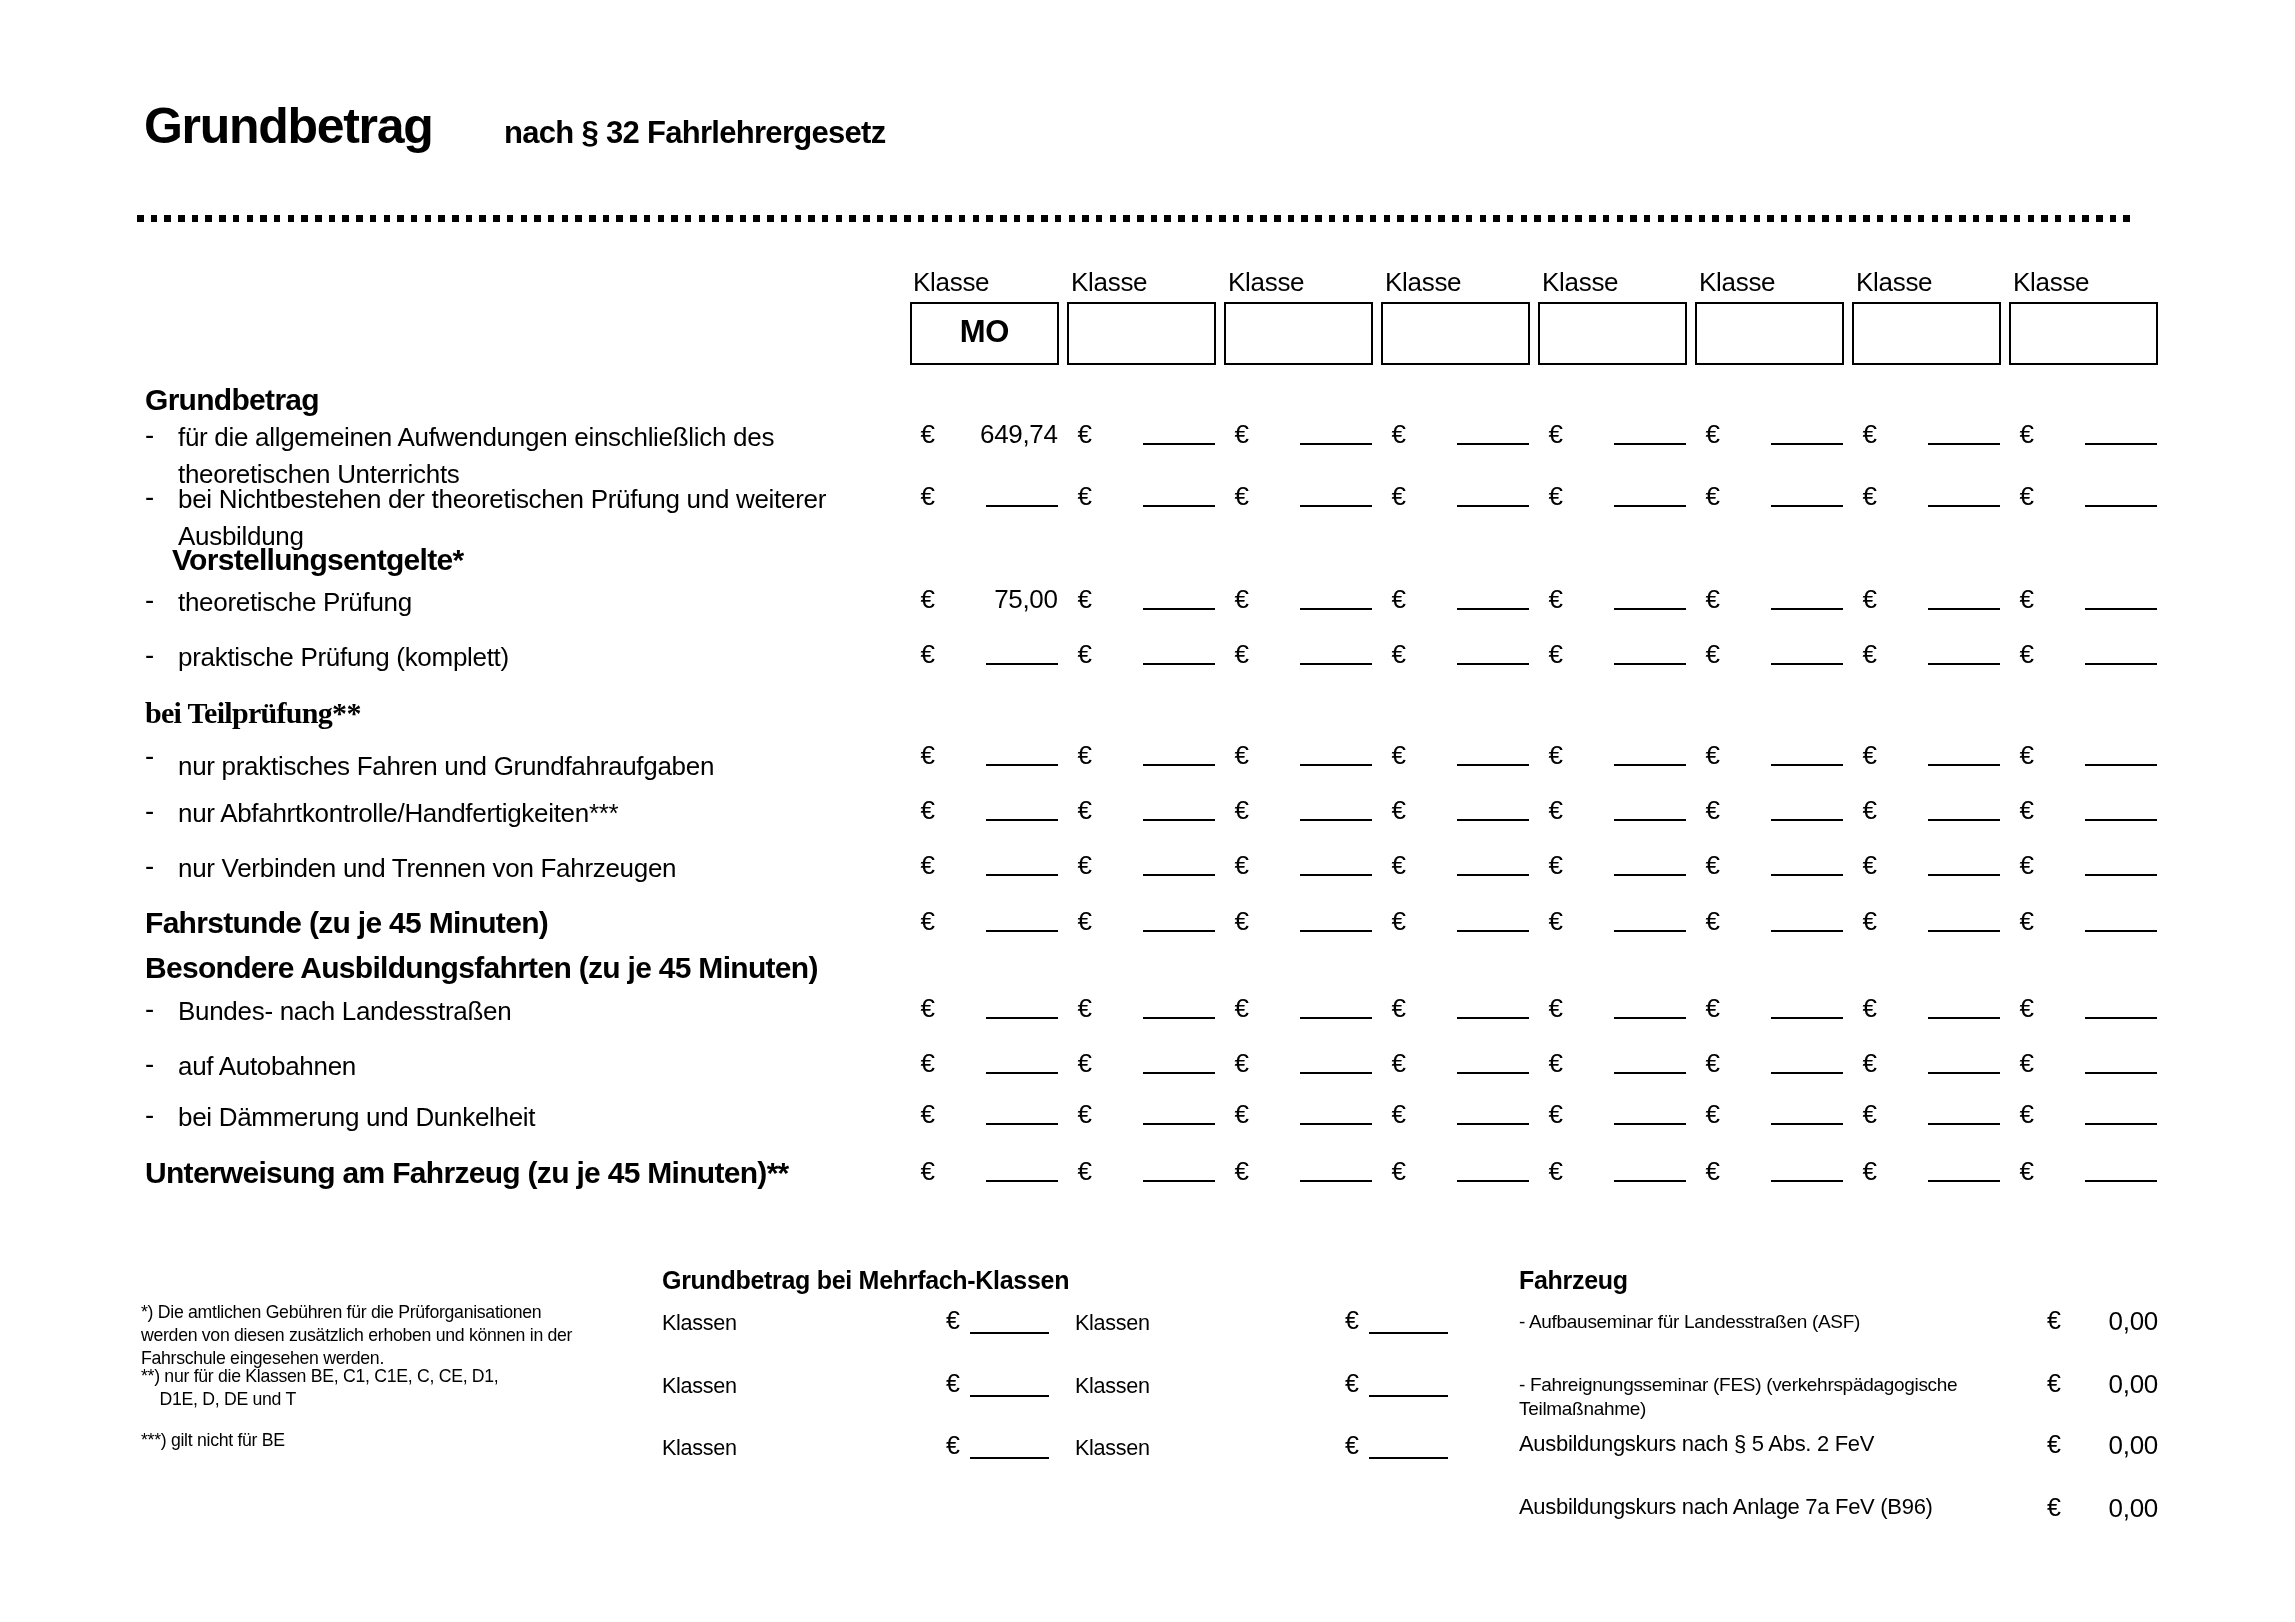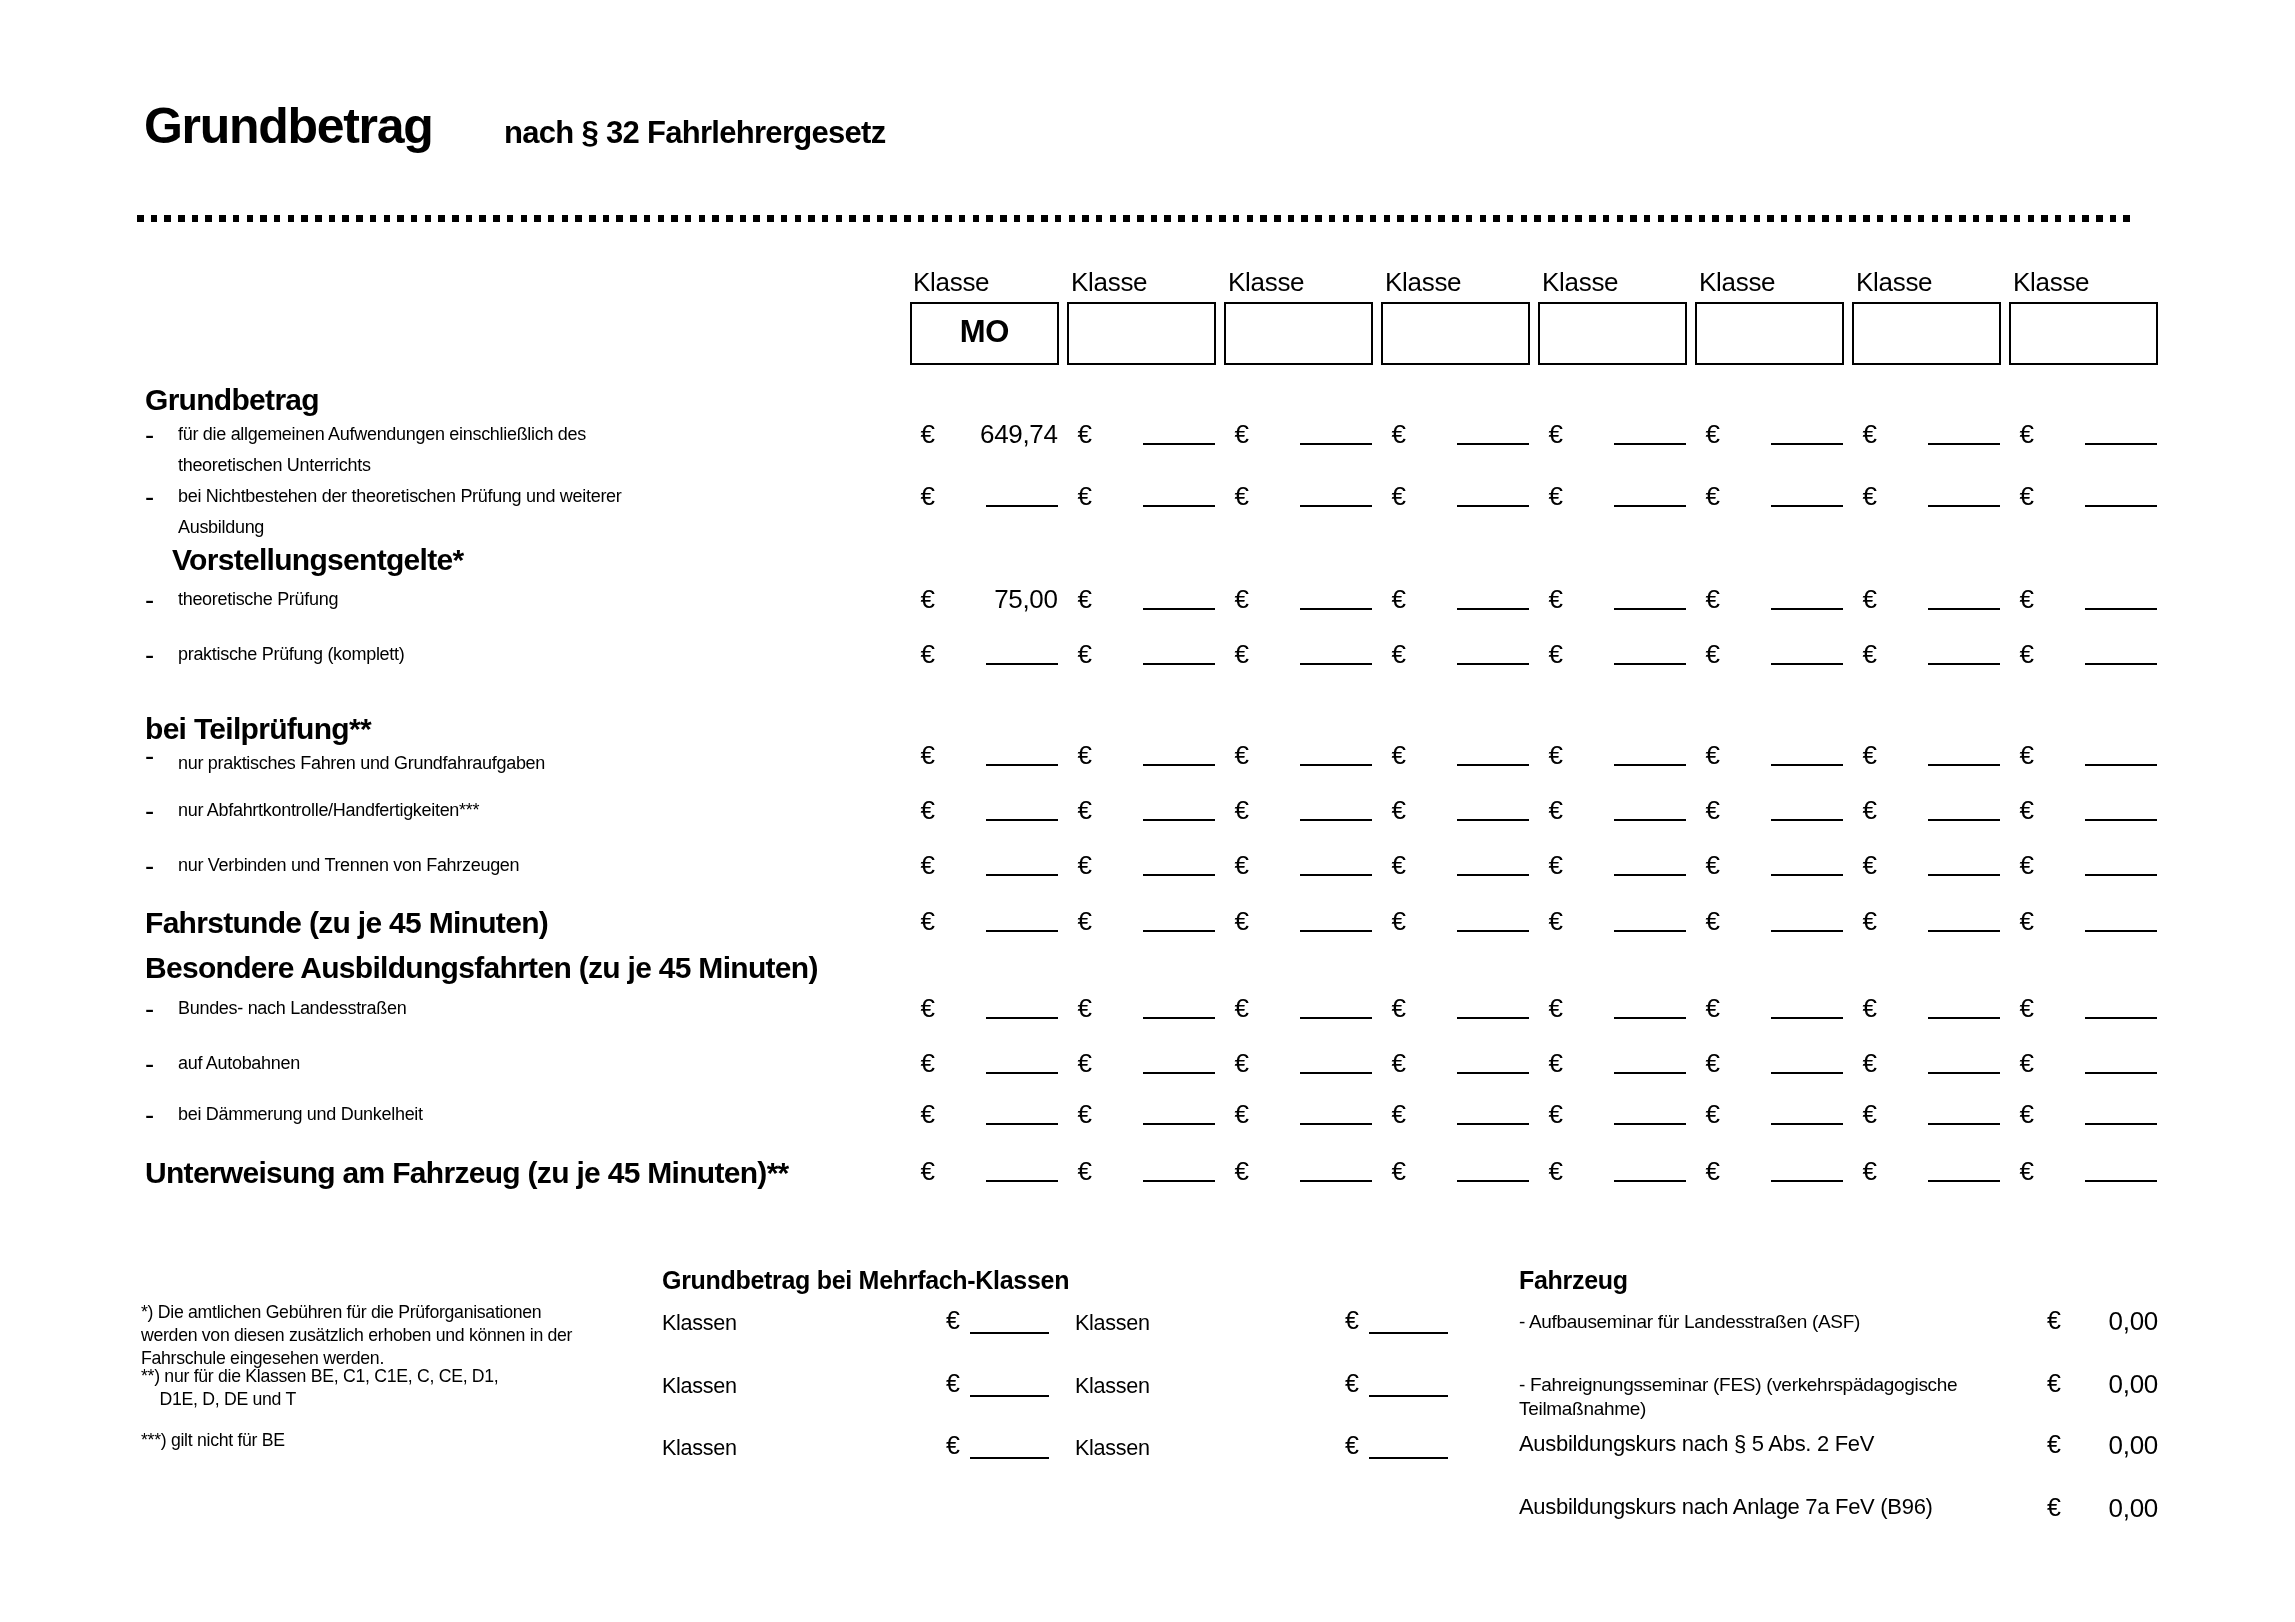--- a/index.html
+++ b/index.html
@@ -10,21 +10,21 @@
   .abs{position:absolute;}
   #title{left:144px;top:97px;font-size:50px;font-weight:bold;letter-spacing:-1.3px;}
   #subtitle{left:504px;top:115px;font-size:31px;font-weight:bold;letter-spacing:-0.7px;}
   #dotted{left:137px;top:215px;width:1993px;height:6.5px;
     background:repeating-linear-gradient(to right,#000 0 6.5px,transparent 6.5px 13.7px);}
   .klasse-label{top:267px;font-size:26px;}
   .klasse-box{top:302px;width:149px;height:63px;border:2.6px solid #000;box-sizing:border-box;
     display:flex;align-items:center;justify-content:center;font-size:31px;font-weight:bold;padding-bottom:3.9px;}
   .pheading{left:145px;font-size:30px;font-weight:bold;letter-spacing:-0.7px;white-space:nowrap;}
   .item-dash{left:145px;font-size:27.5px;}
-  .item-label{left:178px;width:730px;font-size:18px;line-height:31px;white-space:pre-line;}
+  .item-label{left:178px;width:730px;font-size:26px;line-height:37px;white-space:pre-line;}
   .cell{width:149px;height:30px;}
   .cell .eur{position:absolute;left:10.5px;top:0;font-size:26px;}
   .cell .val{position:absolute;right:1.3px;top:0;font-size:26px;}
   .cell .blank{position:absolute;left:76px;right:1.3px;top:23.6px;height:0;border-top:2.6px solid #000;}
   .fn{left:141px;font-size:17.7px;line-height:23px;white-space:pre-wrap;}
   #fn-0{top:1301px;} #fn-1{top:1365px;} #fn-2{top:1429px;}
   .bheading{font-size:25px;font-weight:bold;letter-spacing:-0.3px;white-space:nowrap;}
   #mehrfach-heading{left:662px;top:1266px;}
   #seminare-heading{left:1519px;top:1266px;}
   .mlabel{font-size:21.6px;}
@@ -194,21 +194,21 @@
       <span class="blank"></span>
     </div>
     <div class="cell abs" style="left: 1852px; top: 639px;">
       <span class="eur">€</span>
       <span class="blank"></span>
     </div>
     <div class="cell abs" style="left: 2009px; top: 639px;">
       <span class="eur">€</span>
       <span class="blank"></span>
     </div>
-    <div class="pheading abs" style="top: 712px;">bei Teilprüfung**</div>
+    <div class="pheading abs" style="top: 696px; font-family: Liberation Serif, serif;">bei Teilprüfung**</div>
     <div class="item-dash abs" style="top: 740px;">-</div>
     <div class="item-label abs" style="top: 740px; margin-top: 8px;">nur praktisches Fahren und Grundfahraufgaben</div>
     <div class="cell abs" style="left: 910px; top: 740px;">
       <span class="eur">€</span>
       <span class="blank"></span>
     </div>
     <div class="cell abs" style="left: 1067px; top: 740px;">
       <span class="eur">€</span>
       <span class="blank"></span>
     </div>

